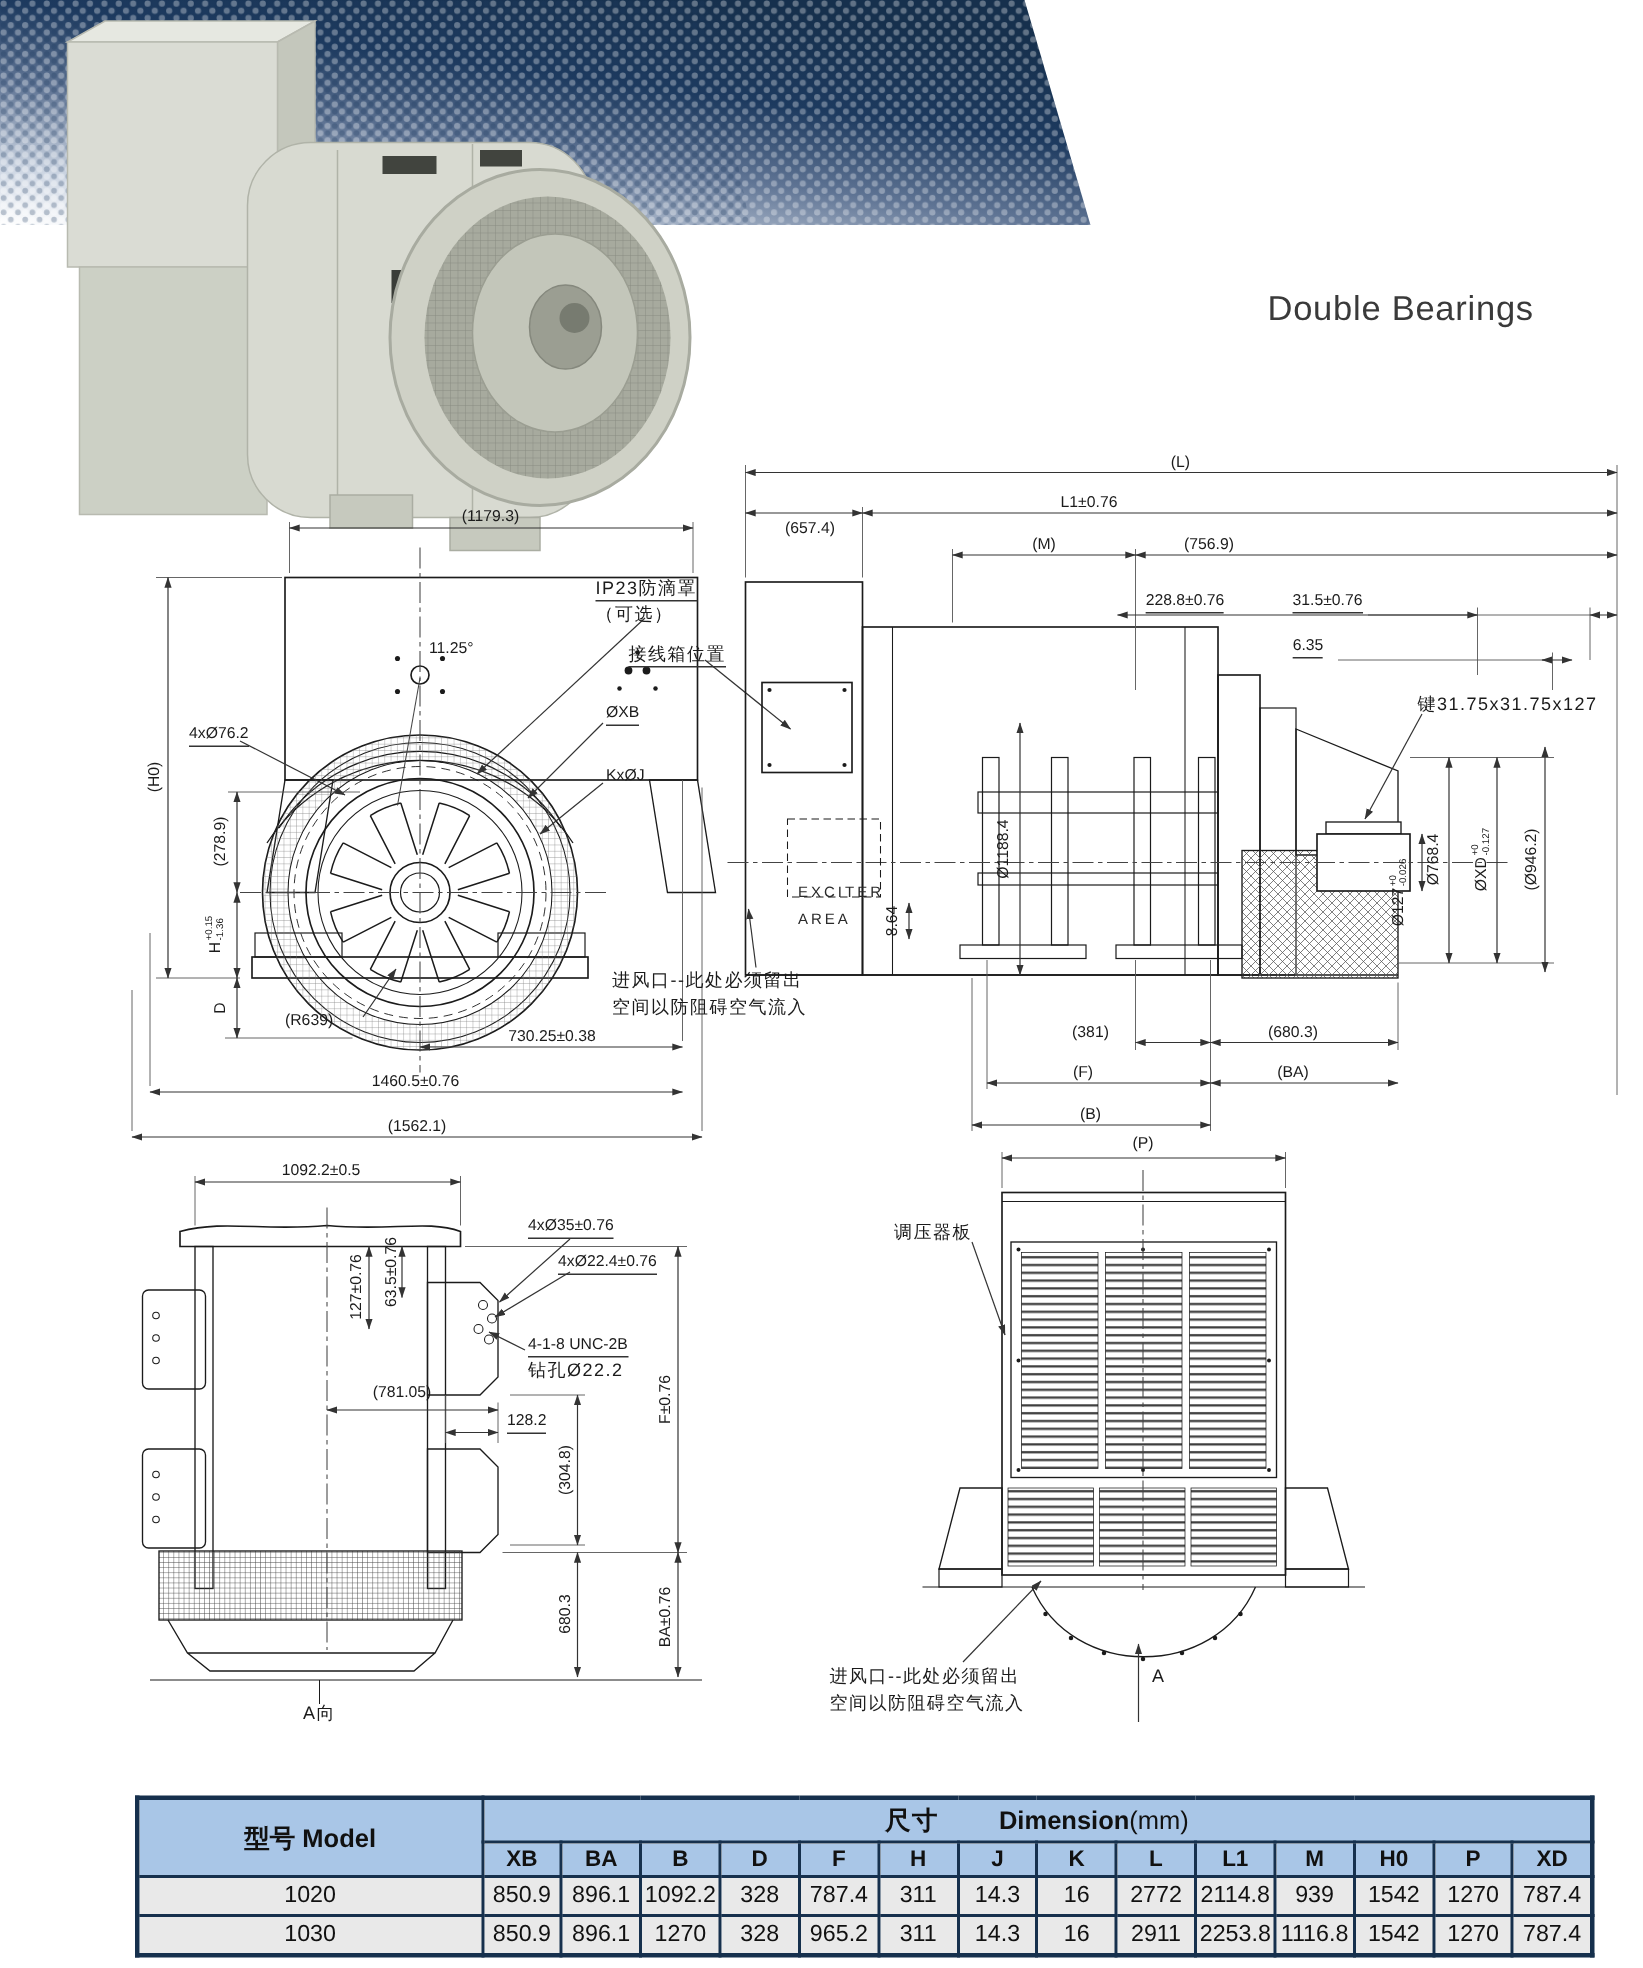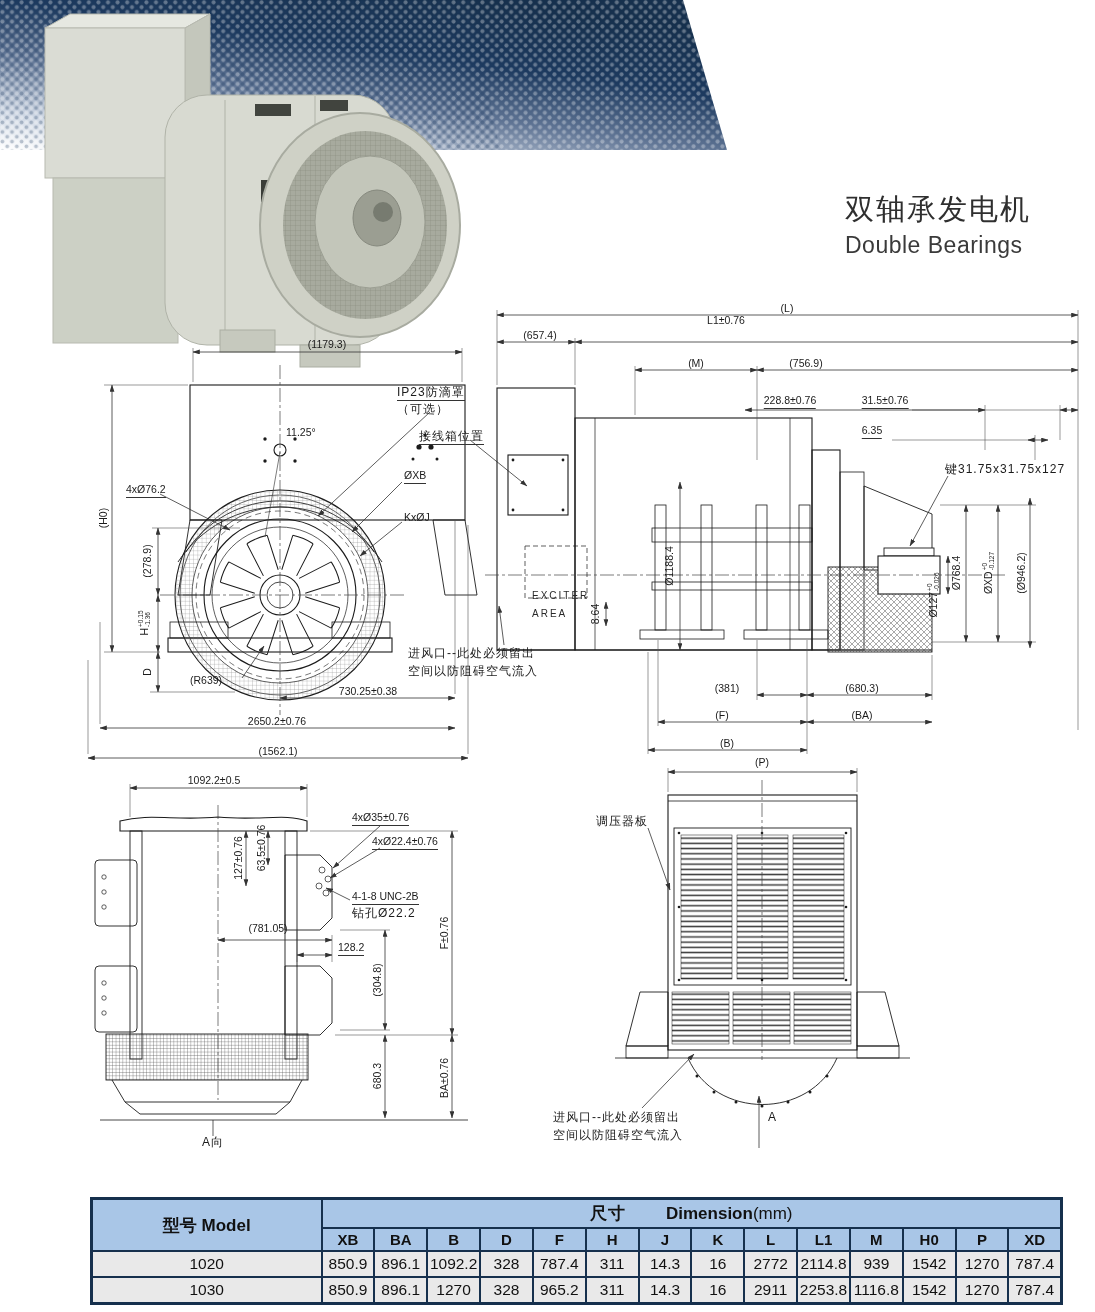--- a/index.html
+++ b/index.html
@@ -82,21 +82,20 @@
     <rect x="285" y="345" width="60" height="22" fill="#c6c9be" stroke="#aaada2"></rect>
     <ellipse cx="345" cy="225" rx="100" ry="112" fill="#cfd1c6" stroke="#a8aba0" stroke-width="2"></ellipse>
     <ellipse cx="350" cy="225" rx="82" ry="94" fill="#a7aa9e"></ellipse>
     <ellipse cx="350" cy="225" rx="82" ry="94" fill="url(#photomesh)" opacity="0.8"></ellipse>
     <ellipse cx="355" cy="222" rx="55" ry="66" fill="#c3c6ba" stroke="#9b9e92"></ellipse>
     <ellipse cx="362" cy="218" rx="24" ry="28" fill="#9b9e92" stroke="#85887d"></ellipse>
     <circle cx="368" cy="212" r="10" fill="#777b70"></circle>
   </svg>
 
   <div id="titleblock">
-    <div id="title-zh">双轴承发电机</div>
     <div id="title-en">Double Bearings</div>
   </div>
 
   <svg id="canvas" width="1095" height="905">
     <defs>
       <marker id="ma" markerWidth="9" markerHeight="7" refX="8.5" refY="3" orient="auto-start-reverse">
         <path d="M0,0 L9,3 L0,6 Z" fill="#333"></path>
       </marker>
       <pattern id="mesh" width="4.2" height="4.2" patternUnits="userSpaceOnUse">
         <path d="M0,0 H4.2 M0,0 V4.2" stroke="#777" stroke-width="0.5" fill="none"></path>
@@ -350,26 +349,26 @@
     <span class="lbl v hastol" style="left:144px;top:333px">
         <span>H</span>
         <span class="tstack">
           <span>+0.15</span>
           <span>-1.36</span>
         </span>
       </span>
     <span class="lbl v" style="left:147px;top:382px">D</span>
     <span class="lbl" style="left:190px;top:384px">(R639)</span>
     <span class="lbl c" style="left:368px;top:395px">730.25±0.38</span>
-    <span class="lbl c" style="left:277px;top:425px">2650.2±0.76</span>
+    <span class="lbl c" style="left:277px;top:425px">1460.5±0.76</span>
     <span class="lbl c" style="left:278px;top:455px">(1562.1)</span>
 
     <span class="lbl c" style="left:787px;top:12px">(L)</span>
-    <span class="lbl c" style="left:540px;top:39px">(657.4)</span>
-    <span class="lbl c" style="left:726px;top:24px">L1±0.76</span>
+    <span class="lbl c" style="left:540px;top:56px">(657.4)</span>
+    <span class="lbl c" style="left:726px;top:39px">L1±0.76</span>
     <span class="lbl c" style="left:696px;top:67px">(M)</span>
     <span class="lbl c" style="left:806px;top:67px">(756.9)</span>
     <span class="lbl c u" style="left:790px;top:104px">228.8±0.76</span>
     <span class="lbl c u" style="left:885px;top:104px">31.5±0.76</span>
     <span class="lbl c u" style="left:872px;top:134px">6.35</span>
     <span class="lbl cjk" style="left:945px;top:172px">键31.75x31.75x127</span>
     <span class="lbl v" style="left:956px;top:283px">Ø768.4</span>
     <span class="lbl v hastol" style="left:988px;top:283px">
         <span>ØXD</span>
         <span class="tstack">

